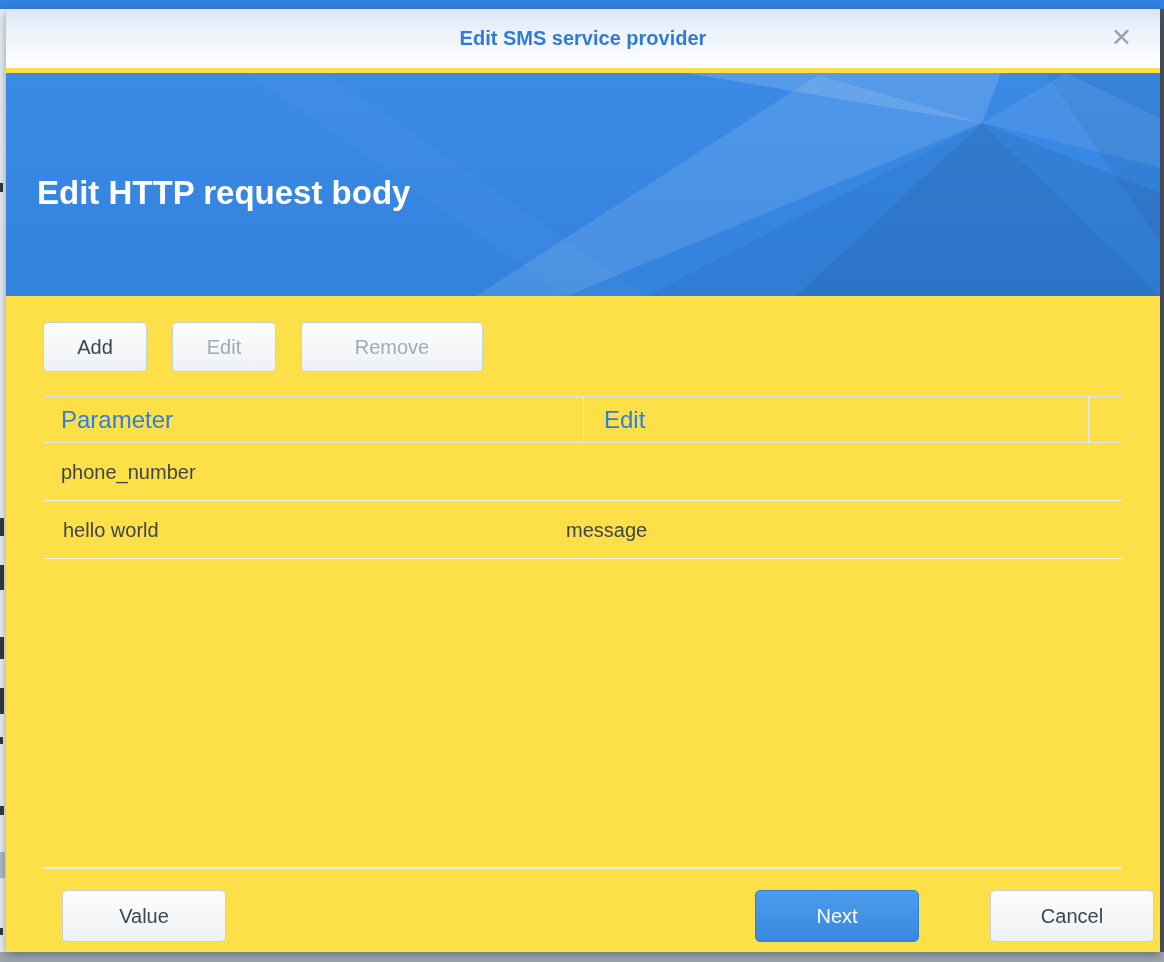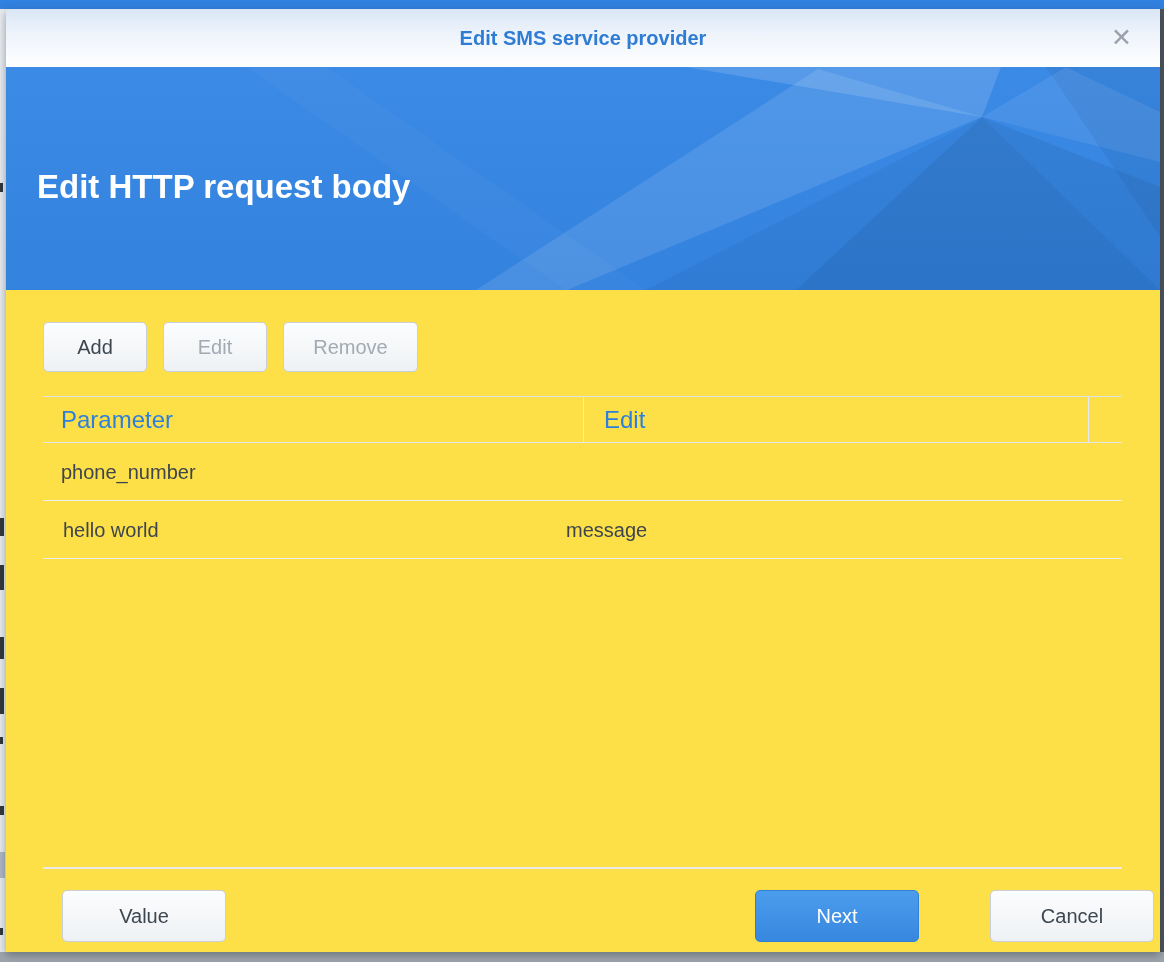--- a/index.html
+++ b/index.html
@@ -34,38 +34,38 @@
     display:block; text-align:center; line-height:59px;
     font-size:20px; font-weight:bold; color:#2f7cd4;
   }
   .titlebar .close {
     position:absolute; right:28px; top:0; line-height:57px;
     font-size:25px; color:#9aa1ab; cursor:pointer; font-weight:400;
   }
 
   
   .banner {
-    position:absolute; left:0; top:58px; width:100%; height:223px;
+    position:absolute; left:0; top:64px; width:100%; height:223px;
     background:linear-gradient(180deg,#3b8ae6,#3282de); overflow:hidden;padding-left:48px;
   }
   .banner svg { position:absolute; left:0; top:0; width:100%; height:100%; }
   .banner .banner-title {
     position:absolute; left:31px; top:101px;
     font-size:33px; font-weight:bold; color:#ffffff;
   }
 
   
-  .toolbar { position:absolute; left:37px; top:313px; height:50px; display:flex; gap:16px; }
+  .toolbar { position:absolute; left:37px; top:313px; height:50px; display:flex; gap:25px; }
   .tbtn {
     height:50px; border:1px solid #c9cfd7; border-radius:5px;
     background:linear-gradient(180deg,#fcfdfe,#eef1f4);
     font-family:inherit; font-size:20px; color:#3e4650; cursor:pointer;
   }
   .tbtn.w1 { width:104px; }
-  .tbtn.w2 { width:135px; }
+  .tbtn.w2 { width:182px; }
   .tbtn.disabled { color:#a2aab3; cursor:default; }
 
   
   .table { position:absolute; left:37px; top:387px; width:1079px; }
   .thead {
     display:flex; height:47px;
     border-top:1px solid #dde3ea; border-bottom:1px solid #e2e7ee;
   }
   .th { line-height:45px; font-size:24px; color:#2e7fdb; cursor:pointer; }
   .c1 { width:541px; padding-left:18px; }

